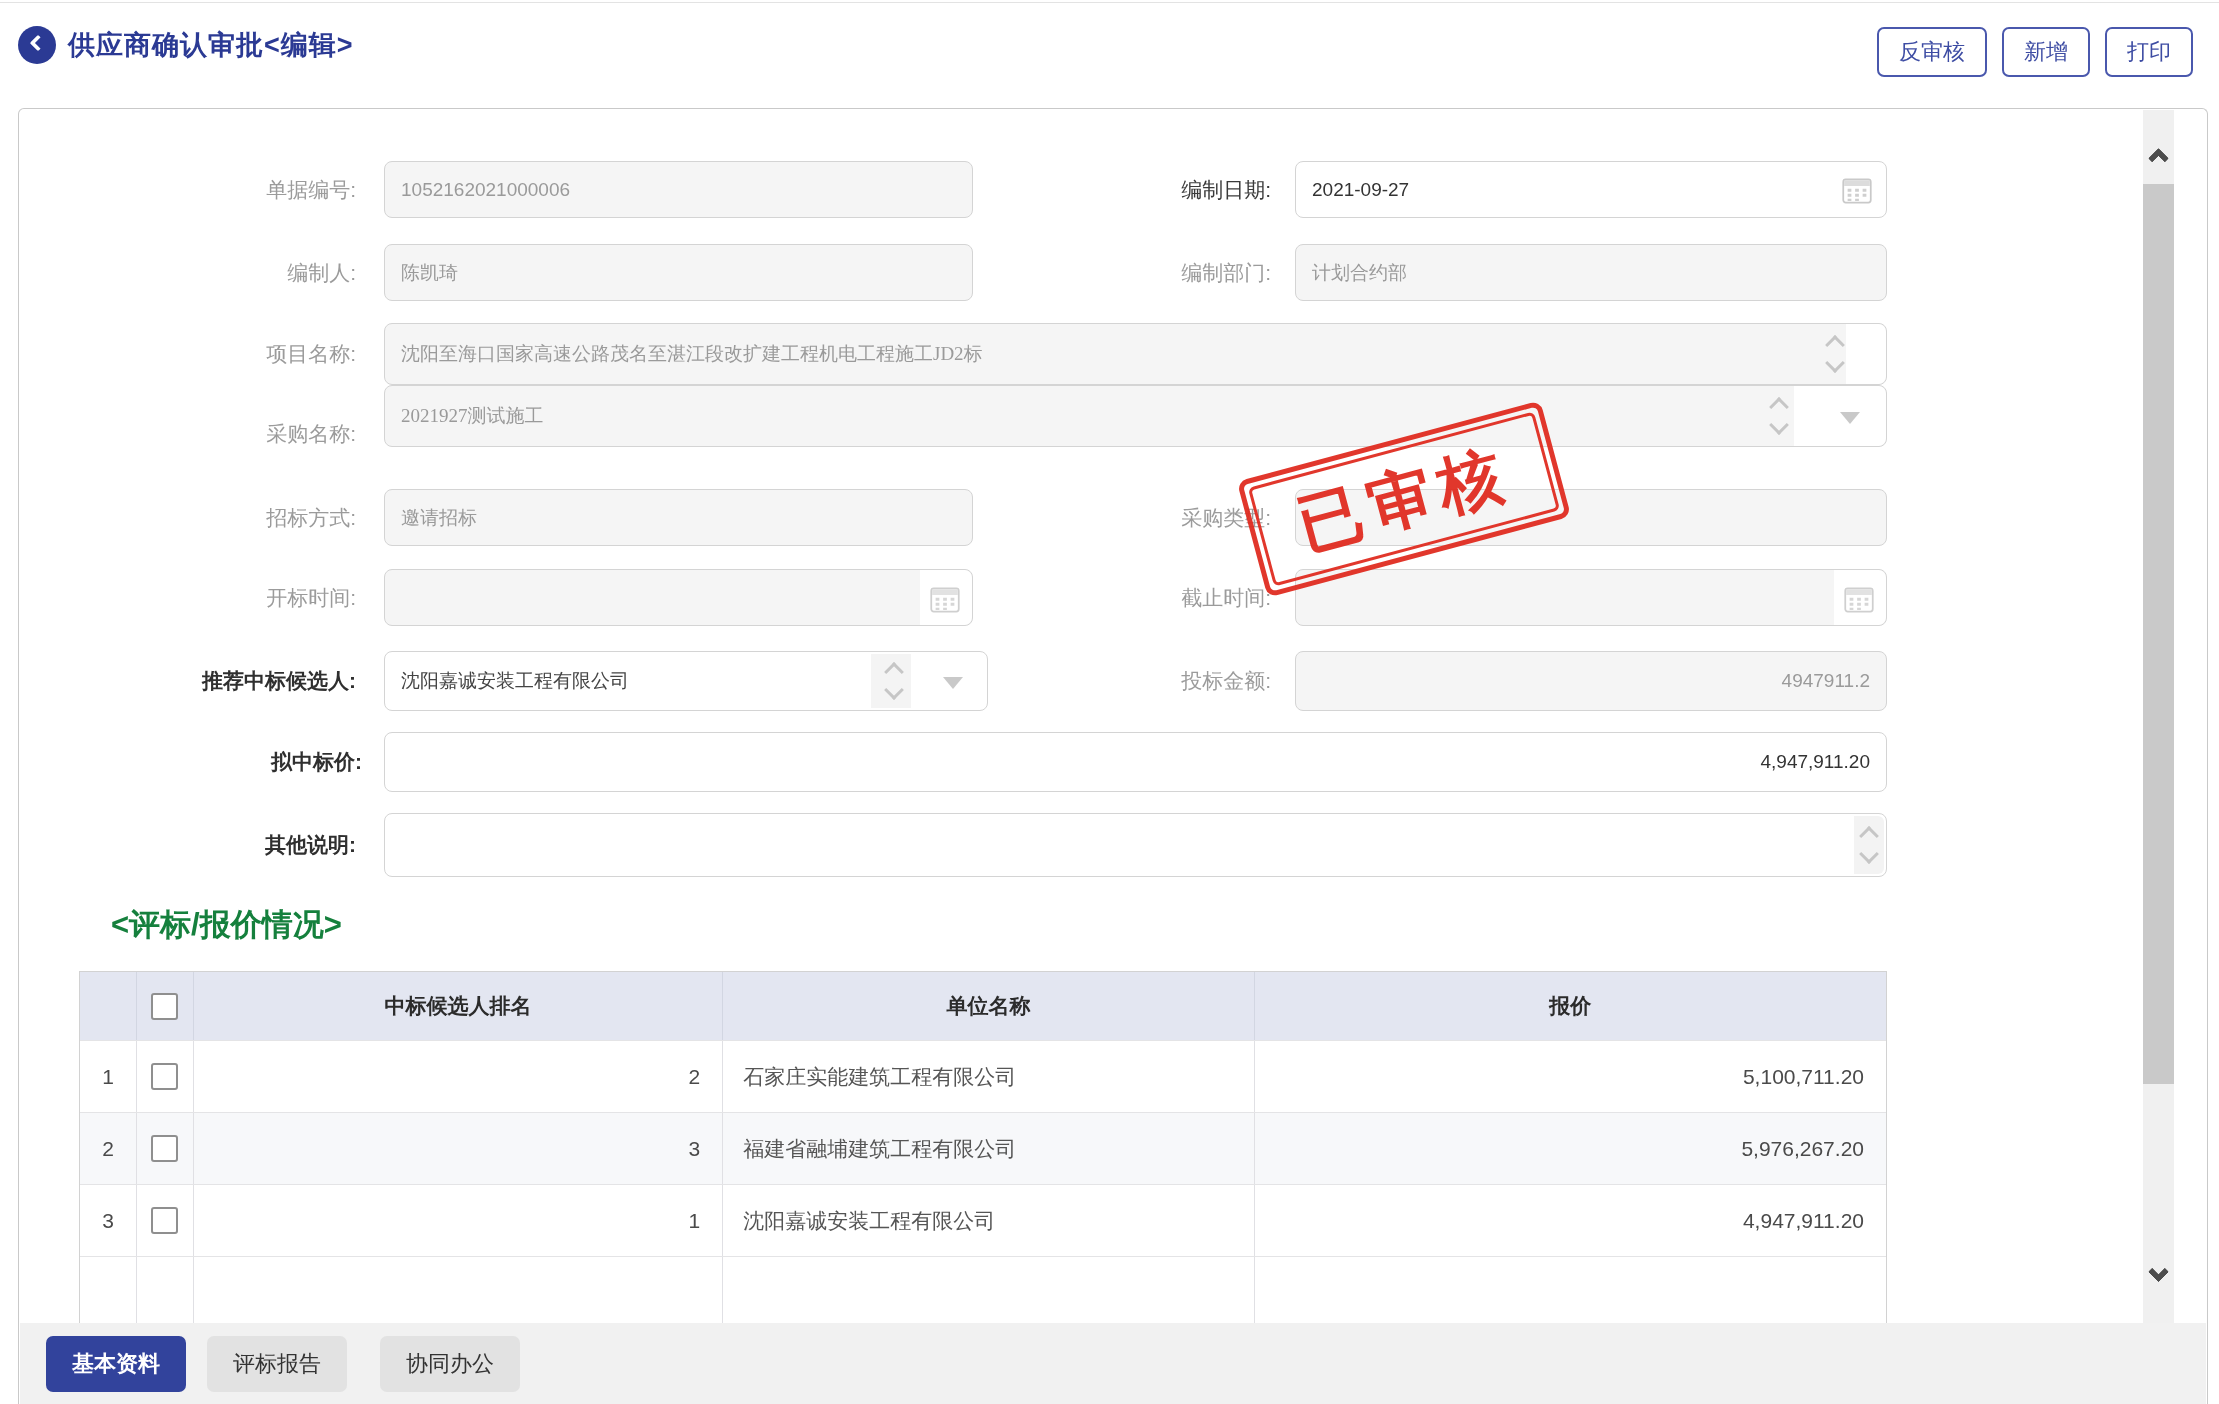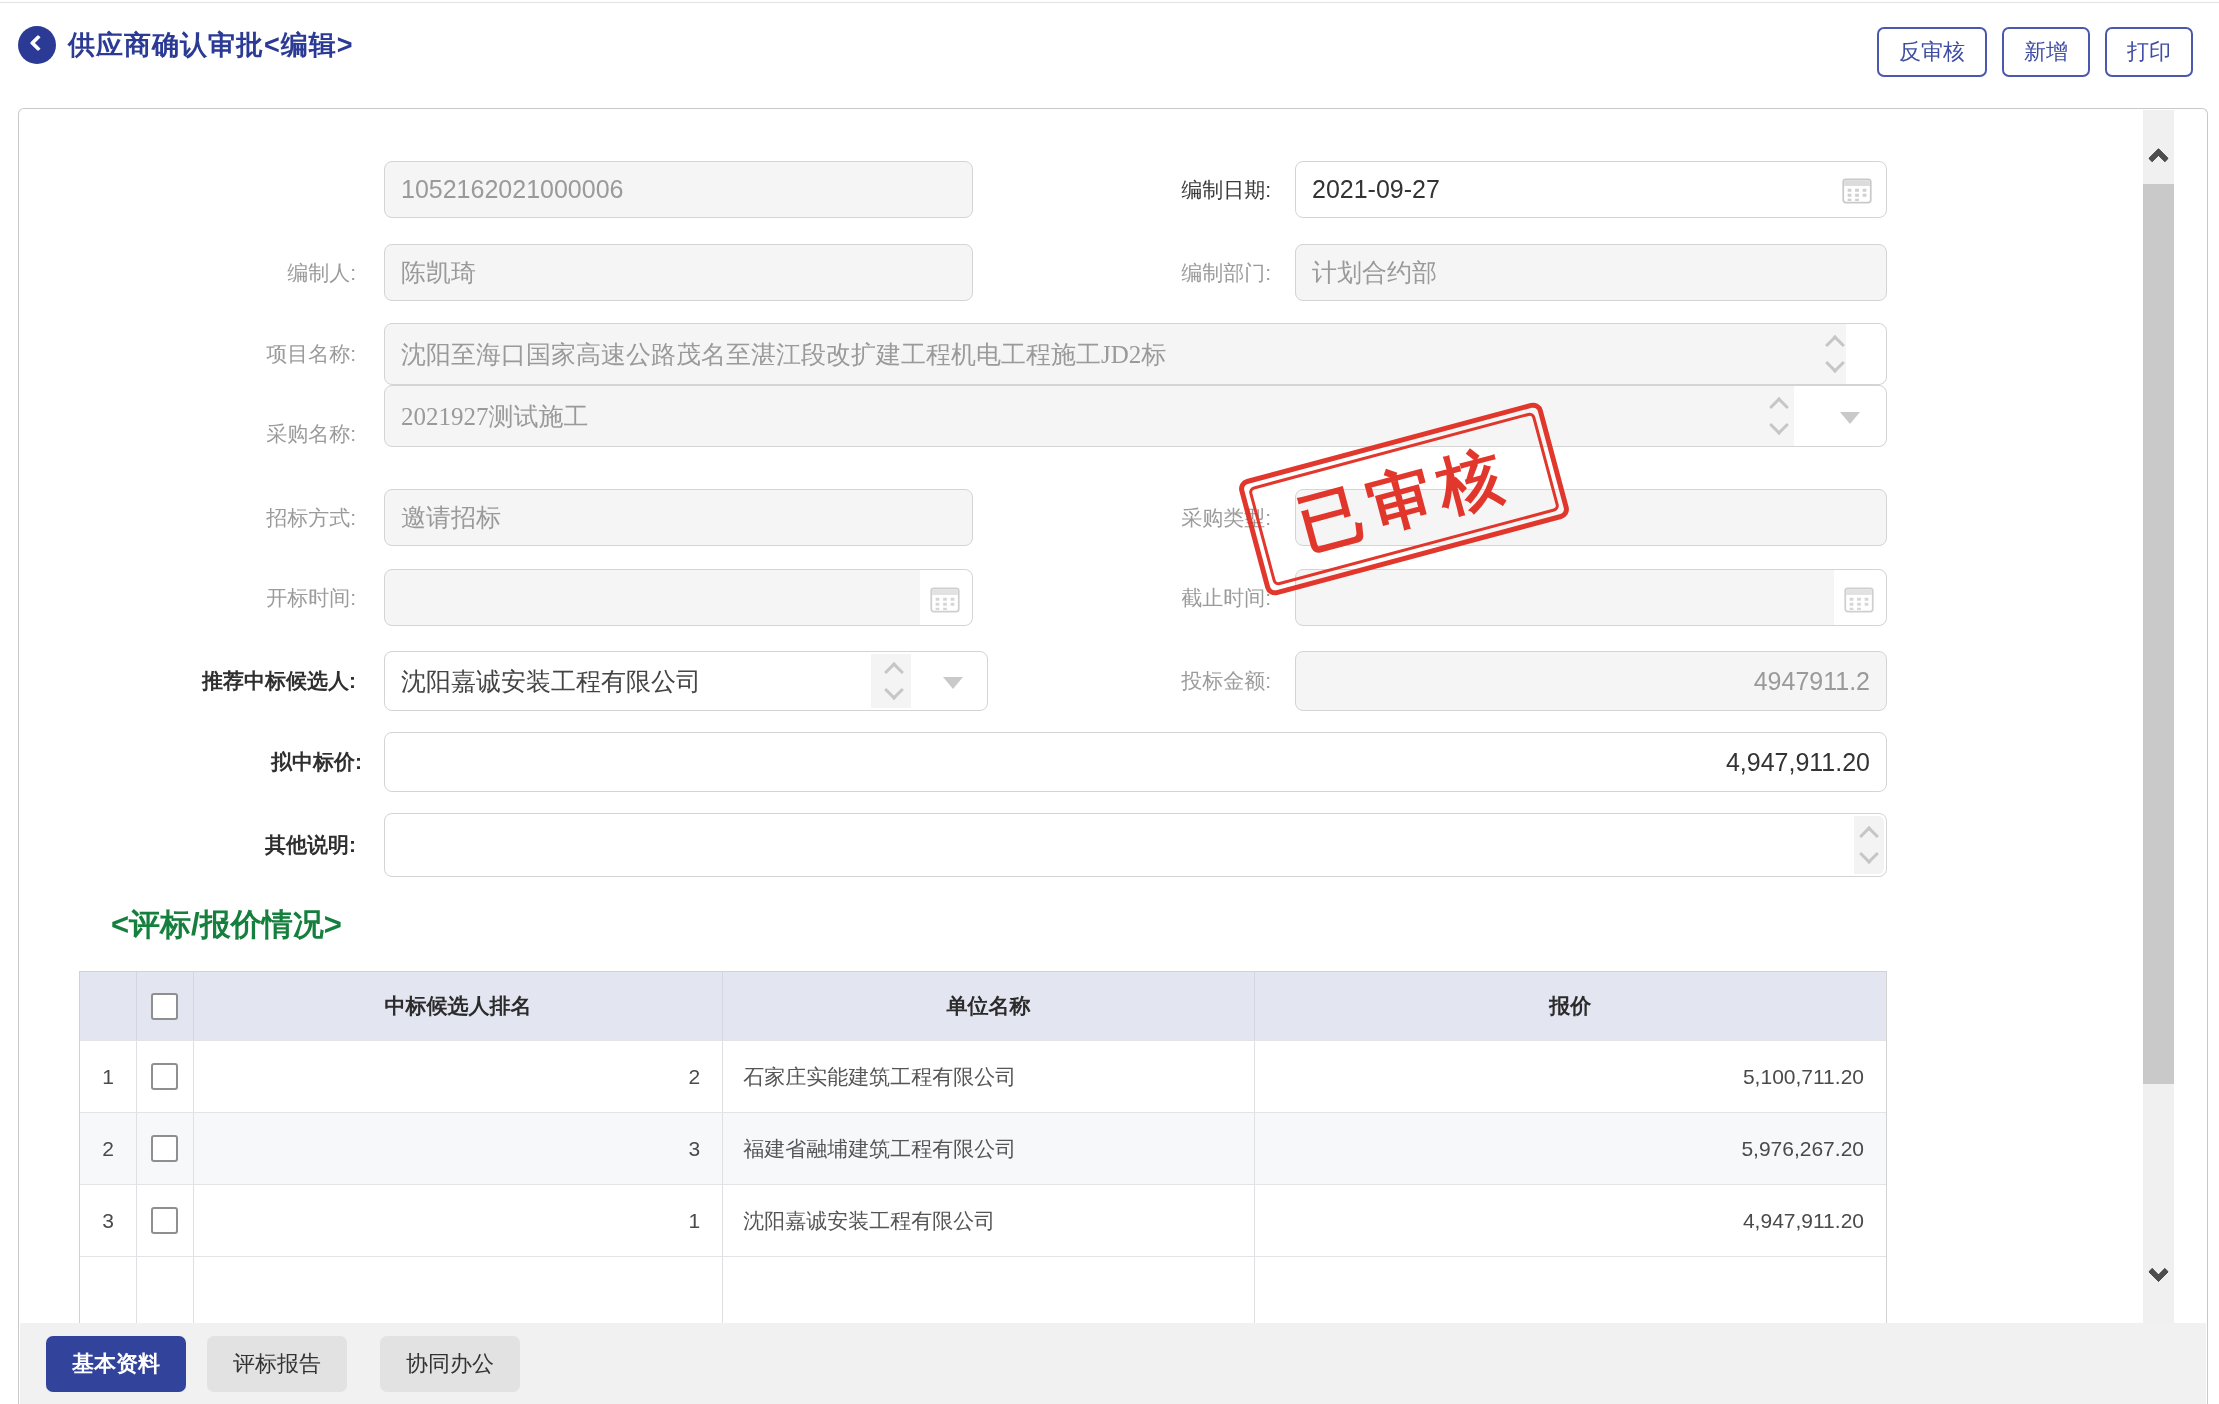--- a/index.html
+++ b/index.html
@@ -22,21 +22,21 @@
   .panel { position:absolute; left:18px; top:108px; width:2190px; height:1296px;
            border:1px solid #c9c9c9; border-bottom:none; border-radius:6px 6px 0 0; background:#fff; }
 
   
   .lbl { position:absolute; width:310px; text-align:right; font-size:21px; color:#9b9b9b; }
   .lbl.dark { color:#3a3a3a; }
   .lbl.bold { color:#2f2f2f; font-weight:700; }
 
   
   .fld { position:absolute; border:1px solid #d4d4d4; border-radius:8px; background:#fff;
-         font-size:25px; color:#333; display:flex; align-items:center; padding:0 16px; overflow:hidden; }
+         font-size:19px; color:#333; display:flex; align-items:center; padding:0 16px; overflow:hidden; }
   .fld.disabled { background:#f5f5f5; color:#9a9a9a; }
   .fld .val { white-space:nowrap; }
   .serif { font-family:"Liberation Serif",serif; }
   .fld.r { justify-content:flex-end; }
 
   
   .spin { position:absolute; top:50%; transform:translateY(-50%); display:flex; flex-direction:column; align-items:center; }
   .spin .c { width:14px; height:14px; border-left:3px solid #c6c6c6; border-top:3px solid #c6c6c6; }
   .spin .c.up { transform:rotate(45deg); margin-bottom:2px; }
   .spin .c.dn { transform:rotate(225deg); margin-top:2px; }
@@ -106,20 +106,21 @@
     <div class="pg-title">供应商确认审批&lt;编辑&gt;</div>
   </div>
   <div class="toolbar">
     <button class="tbtn">反审核</button>
     <button class="tbtn">新增</button>
     <button class="tbtn">打印</button>
   </div>
 
   <div class="panel">
 
+    <div class="lbl" style="left:27px; top:52px; line-height:57px;">单据编号:</div>
     <div class="fld disabled" style="left:365px; top:52px; width:589px; height:57px;">
       <span class="val">1052162021000006</span>
     </div>
     <div class="lbl dark" style="left:942px; top:52px; line-height:57px;">编制日期:</div>
     <div class="fld" style="left:1276px; top:52px; width:592px; height:57px;">
       <span class="val">2021-09-27</span>
       <span style="position:absolute; right:14px; top:14px;">
         <svg class="cal-svg" width="30" height="28" viewBox="0 0 24 22">
             <rect x="1" y="2.5" width="22" height="18.5" rx="2" fill="#fff" stroke="#c9c9c9" stroke-width="1.4"></rect>
             <rect x="1.7" y="3.2" width="20.6" height="4.6" fill="#dcdcdc"></rect>

